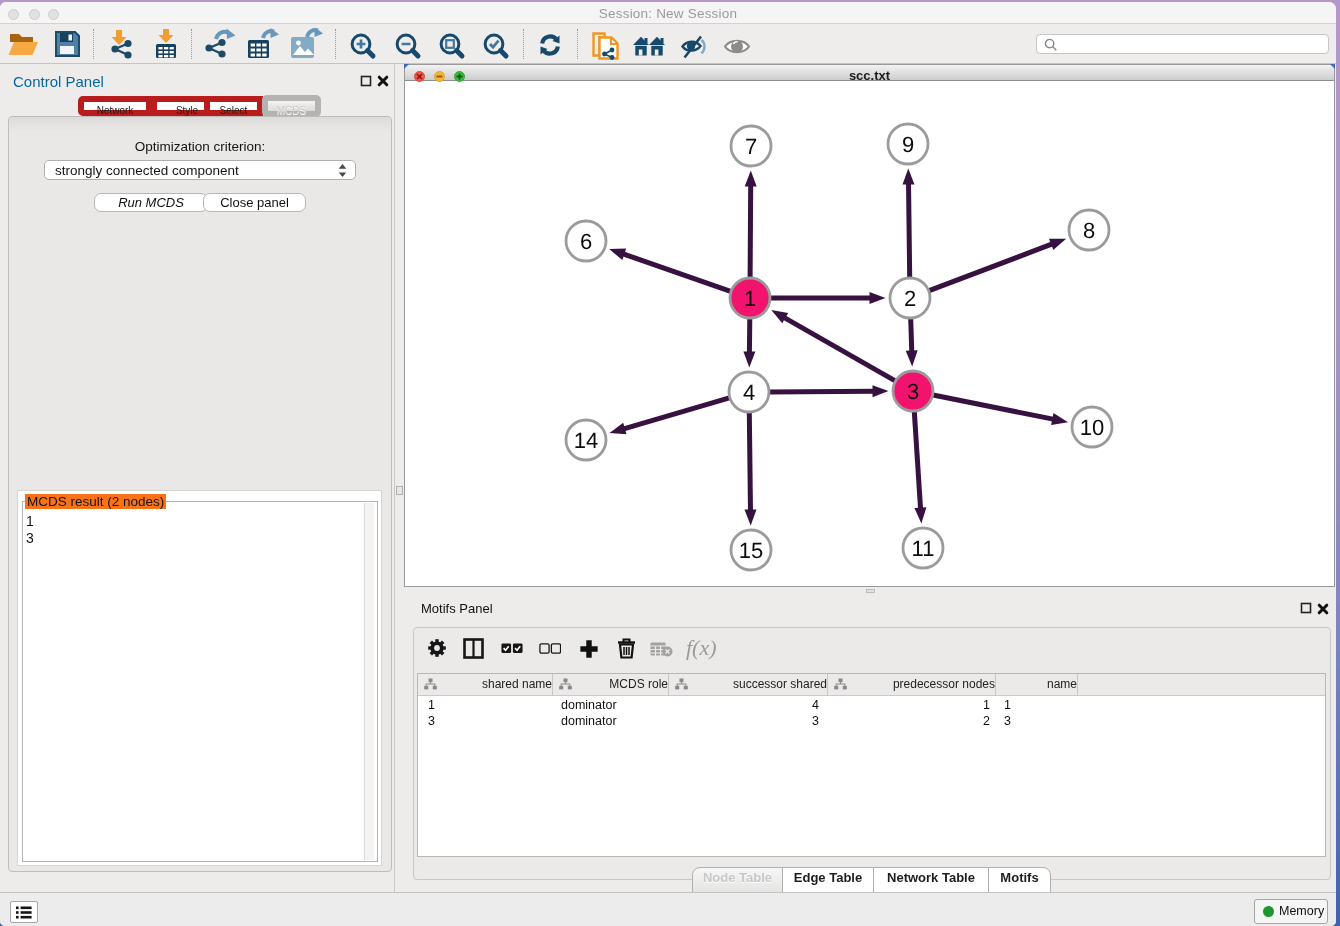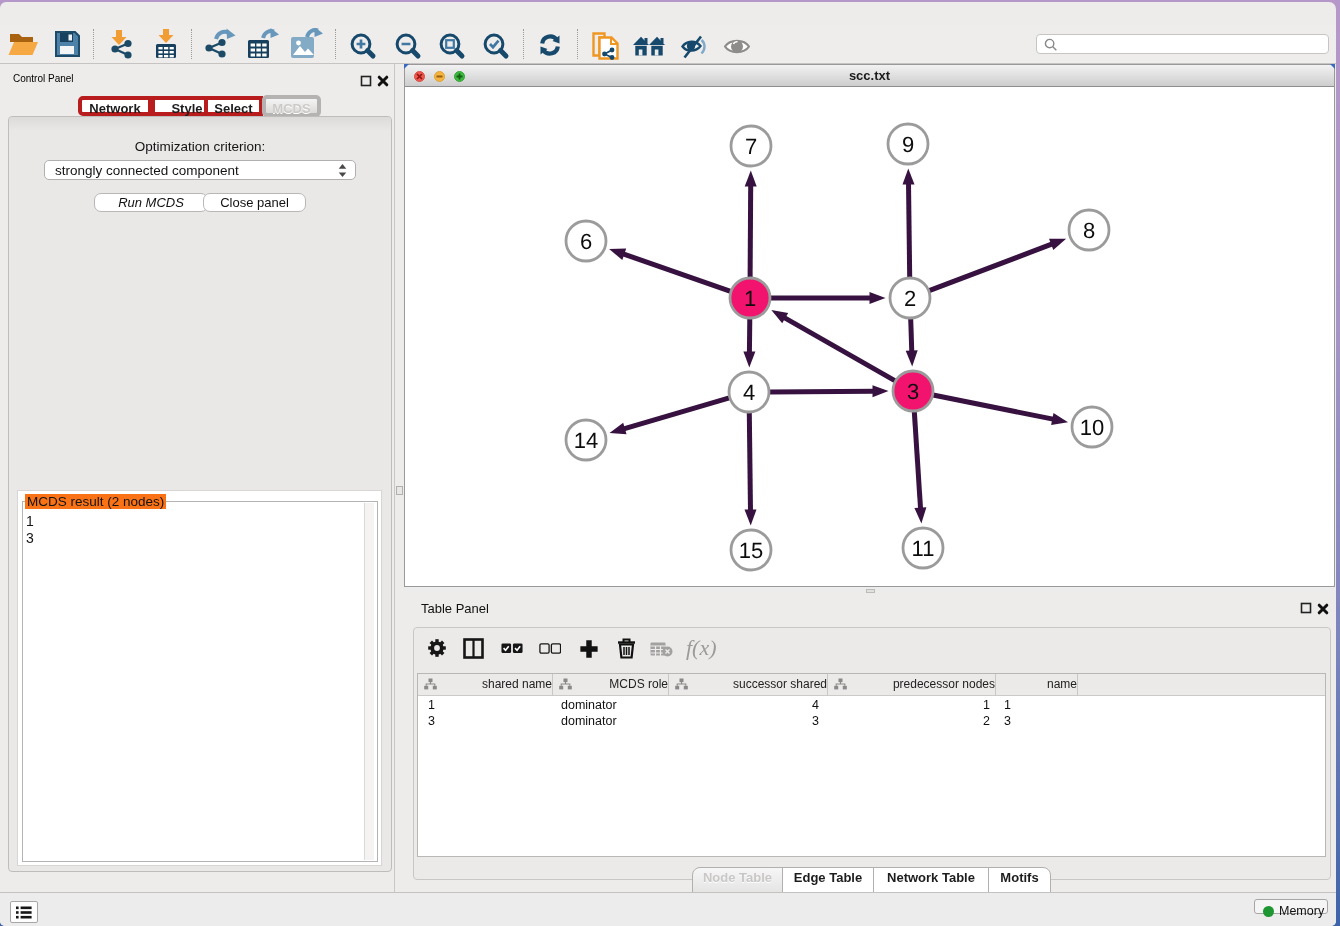--- a/index.html
+++ b/index.html
@@ -8,43 +8,49 @@
 .abs { position:absolute; }
 .win { position:absolute; left:0; top:2px; width:1336px; height:924px; background:#edeceb; border-radius:6px 7px 5px 5px; overflow:hidden; }
 .titlebar { position:absolute; left:0; top:0; width:100%; height:22px; background:#f6f5f6; border-bottom:1px solid #d3d1d1; }
 .tl-circ { position:absolute; top:6.5px; width:11px; height:11px; border-radius:50%; background:#e2e1e2; border:1px solid #cfcece; }
 .wtitle { position:absolute; top:3.5px; left:0; width:100%; text-align:center; font-size:13.5px; letter-spacing:0.2px; color:#9b999b; }
 .toolbar { position:absolute; left:0; top:23px; width:100%; height:39px; background:#eeedec; border-bottom:1px solid #c6c4c3; }
 .tbi { position:absolute; top:3px; }
 .tsep { position:absolute; top:4px; height:30px; width:0; border-left:1.6px dotted #9d9b9a; }
 .search { position:absolute; left:1036px; top:9px; width:293px; height:20px; background:#fff; border:1px solid #c7c5c4; border-radius:4px; }
 
-.cpheader { position:absolute; left:13px; top:71px; font-size:10px; color:#000000; }
-.tab { position:absolute; top:94px; height:20px; background:#fff; border:4px solid #b91c1c; font-size:13px; font-weight:700; color:#1d1d1d; text-align:center; line-height:17px; }
+.cpheader { position:absolute; left:13px; top:71px; font-size:15px; color:#0369a1; }
+.tab { position:absolute; top:94px; height:20px; background:#fff; border:6px solid #b91c1c; font-size:10px; font-weight:400; color:#1d1d1d; text-align:center; line-height:17px; }
 .cpane { position:absolute; left:8px; top:114px; width:384px; height:756px; background:#e9e8e7; border:1px solid #bfbdbc; border-radius:4px; }
 .cpane:before { content:""; position:absolute; left:0; top:0; right:0; height:14px; background:linear-gradient(180deg,#dcdbda,#e9e8e7); border-radius:4px 4px 0 0; }
 .btn { position:absolute; background:#fff; border:1px solid #b9b7b6; border-radius:7px; font-size:13px; color:#111; text-align:center; }
 
 .netframe { position:absolute; left:404px; top:62px; width:931px; height:523px; border:1px solid #9a9898; background:#fff; }
-.nettitle { position:absolute; left:0; top:0; width:100%; height:22px; background:linear-gradient(180deg,#f3f2f2,#cecdcd); border-bottom:1px solid #8f8d8d; }
+.nettitle { position:absolute; left:0; top:0; width:100%; height:16px; background:linear-gradient(180deg,#f3f2f2,#cecdcd); border-bottom:1px solid #8f8d8d; }
 .light { position:absolute; top:6px; width:11px; height:11px; border-radius:50%; }
 
 .tpheader { position:absolute; left:421px; top:599px; font-size:13px; color:#111; }
 .ttable { position:absolute; left:417px; top:671px; width:909px; height:184px; background:#fff; border:1px solid #b9b7b6; }
 .thead { position:absolute; left:0; top:0; width:100%; height:22px; background:#ebeae9; border-bottom:1px solid #cccac9; }
 .thcell { position:absolute; top:0; height:22px; border-right:1px solid #c9c7c6; font-size:12px; color:#222; text-align:right; line-height:21px; }
 .trow { position:absolute; font-size:12.5px; color:#111; }
 .btab { position:absolute; top:865px; height:39px; background:#fff; border:1px solid #b2b0af; font-size:13px; font-weight:700; color:#1d1d1d; text-align:center; line-height:19px; }
 
 .statusbar { position:absolute; left:0; top:890px; width:100%; height:34px; background:#edecec; border-top:1px solid #c4c2c1; }
 svg text { text-rendering:geometricPrecision; }
 </style>
 </head>
 <body>
 <div class="win">
+  <div class="titlebar">
+    <div class="tl-circ" style="left:8px;"></div>
+    <div class="tl-circ" style="left:28.5px;"></div>
+    <div class="tl-circ" style="left:48px;"></div>
+    <div class="wtitle">Session: New Session</div>
+  </div>
   <div class="toolbar" id="toolbar">
     <svg class="tbi" style="left:7px;" width="32" height="32" viewBox="0 0 32 32">
         <path d="M3 6 h9 l3 3 h11 v5 H3 z" fill="#a96310"></path>
         <path d="M7 14 h24 l-5.5 13 H1.5 z" fill="#f6a843"></path>
       </svg>
     <svg class="tbi" style="left:51px;" width="32" height="32" viewBox="0 0 32 32">
         <path d="M5 4 h19 l4 4 v20 H5 z" fill="#4d81a7" stroke="#1d4a66" stroke-width="2"></path>
         <rect x="9" y="5" width="13" height="9" fill="#16405d"></rect>
         <rect x="17.5" y="6.5" height="6" width="3.5" fill="#eef1f3"></rect>
         <rect x="9" y="18" width="14" height="8" fill="#f2f4f5"></rect>
@@ -286,21 +292,21 @@
       <text x="508" y="312">3</text>
       <text x="181" y="361">14</text>
       <text x="687" y="348">10</text>
       <text x="346" y="471">15</text>
       <text x="518" y="469">11</text>
     </g>
   </svg>
   <div class="abs" style="left:405px;top:585px;width:930px;height:6px;background:#edecec;"></div>
   <div class="abs" style="left:866px;top:587px;width:9px;height:4px;background:#e2e1e0;border:1px solid #bdbbba;"></div>
 
-  <div class="tpheader">Table Panel</div>
+  <div class="tpheader">Motifs Panel</div>
   <div class="abs" style="left:413px;top:625px;width:918px;height:253px;background:#ebeae9;border:1px solid #c9c7c6;border-radius:4px;"></div>
   <svg class="abs" style="left:1300px;top:600px;" width="12" height="12" viewBox="0 0 12 12">
       <rect x="1.5" y="1.5" width="9" height="9" fill="none" stroke="#222" stroke-width="1.6"></rect>
     </svg>
   <svg class="abs" style="left:1317px;top:600.5px;" width="12" height="12" viewBox="0 0 12 12">
       <path d="M2.2 2.2 L9.8 9.8 M9.8 2.2 L2.2 9.8" stroke="#111" stroke-width="3" stroke-linecap="round"></path>
     </svg>
   <svg class="abs" style="left:427px;top:636px;" width="20" height="20" viewBox="0 0 20 20">
       <g fill="#161616">
         <circle cx="10" cy="10" r="6.6"></circle>
@@ -412,17 +418,17 @@
         <g fill="#161616">
           <rect x="0" y="0.5" width="2.6" height="2.6"></rect>
           <rect x="0" y="5.2" width="2.6" height="2.6"></rect>
           <rect x="0" y="9.9" width="2.6" height="2.6"></rect>
           <rect x="4.6" y="0.5" width="11" height="2.6"></rect>
           <rect x="4.6" y="5.2" width="11" height="2.6"></rect>
           <rect x="4.6" y="9.9" width="11" height="2.6"></rect>
         </g>
       </svg>
   </div>
-  <div class="abs" style="left:1254px;top:897px;width:74px;height:15px;background:#f6f5f5;border:1px solid #a8a6a5;border-radius:3px;">
+  <div class="abs" style="left:1254px;top:897px;width:74px;height:25px;background:#f6f5f5;border:1px solid #a8a6a5;border-radius:3px;">
     <div style="position:absolute;left:8px;top:5.5px;width:11px;height:11px;border-radius:50%;background:#1e9632;"></div>
     <div style="position:absolute;left:24px;top:4px;font-size:12.5px;color:#111;">Memory</div>
   </div>
 </div>
 
 </body></html>

